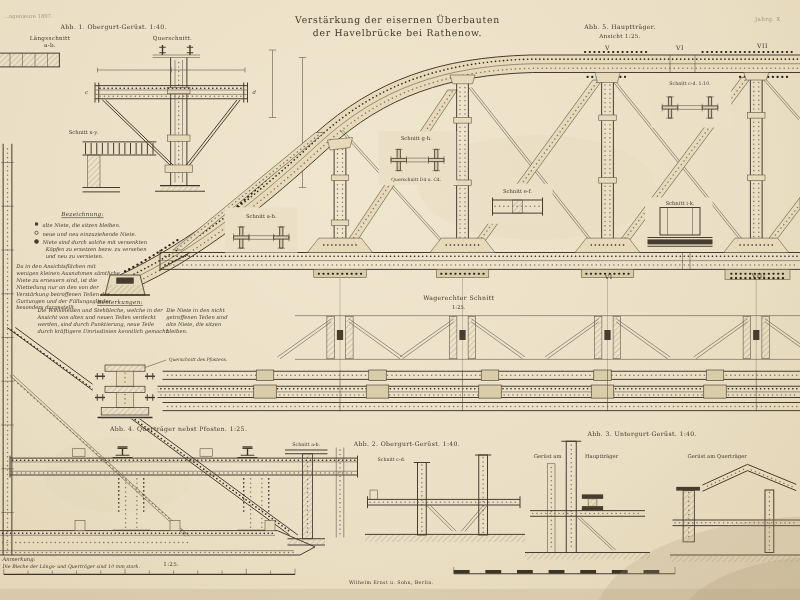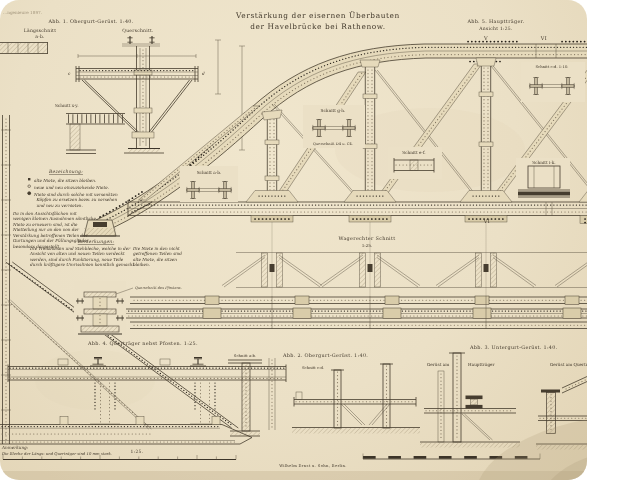--- a/index.html
+++ b/index.html
@@ -1,17 +1,17 @@
 <!DOCTYPE html>
 <html><head>
 <meta charset="utf-8">
 <style>
   html,body{margin:0;padding:0}
-  .plate{position:relative;width:587px;height:480px;overflow:hidden;
-    background:radial-gradient(ellipse at 45% 30%, #f0e6cd 0%, #ebe0c6 55%, #e2d4b5 100%);border-radius:19px;}
+  .plate{position:relative;width:640px;height:480px;overflow:hidden;
+    background:radial-gradient(ellipse at 45% 30%, #f0e6cd 0%, #ebe0c6 55%, #e2d4b5 100%);}
   svg{display:block}
   text{font-family:"DejaVu Serif","Liberation Serif",serif;fill:#40372a}
   .tt{font-size:7.4px;letter-spacing:.6px}
   .tc{font-size:4.9px;letter-spacing:.3px}
   .ts{font-size:4.5px;letter-spacing:.25px}
   .tn{font-size:4.2px}
   .t38{font-size:3.8px}
   .t36{font-size:3.6px}
   .ti{font-style:italic}
   .tf{fill:#a2957c}

